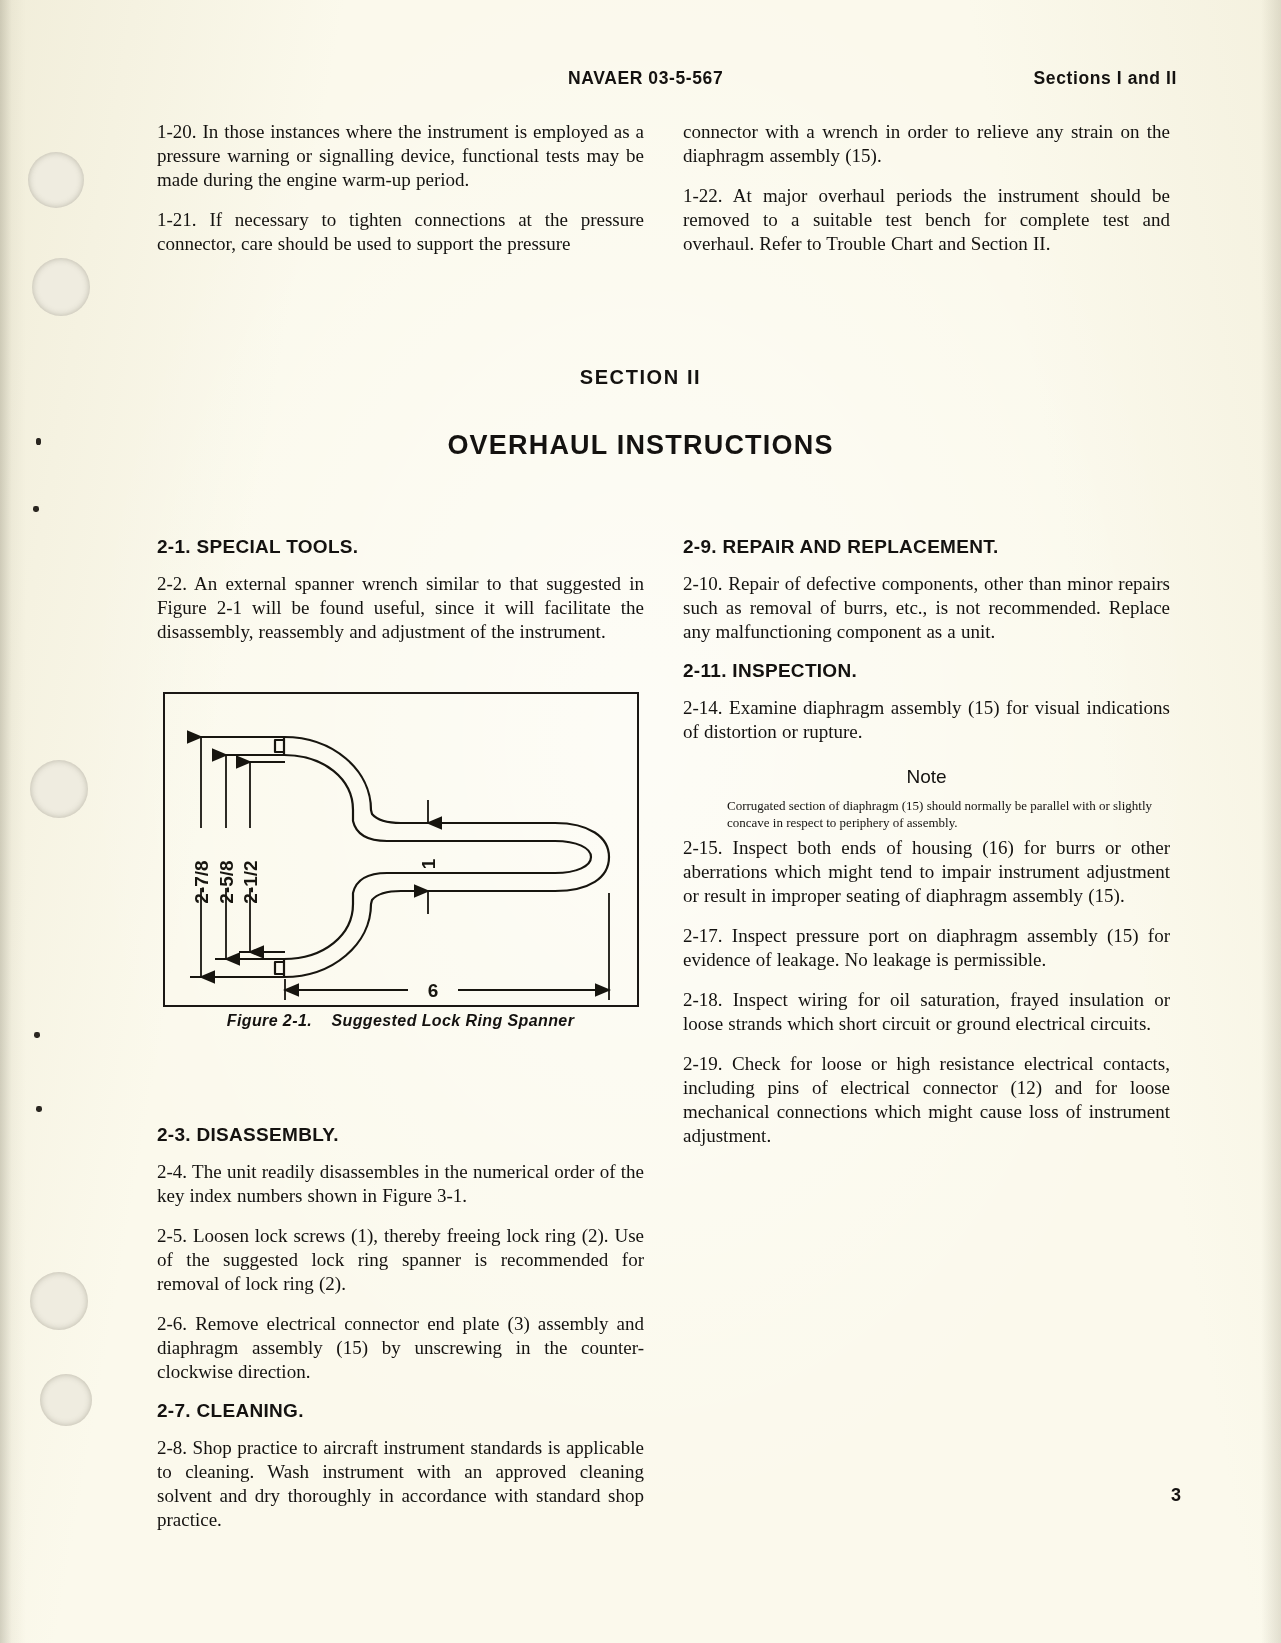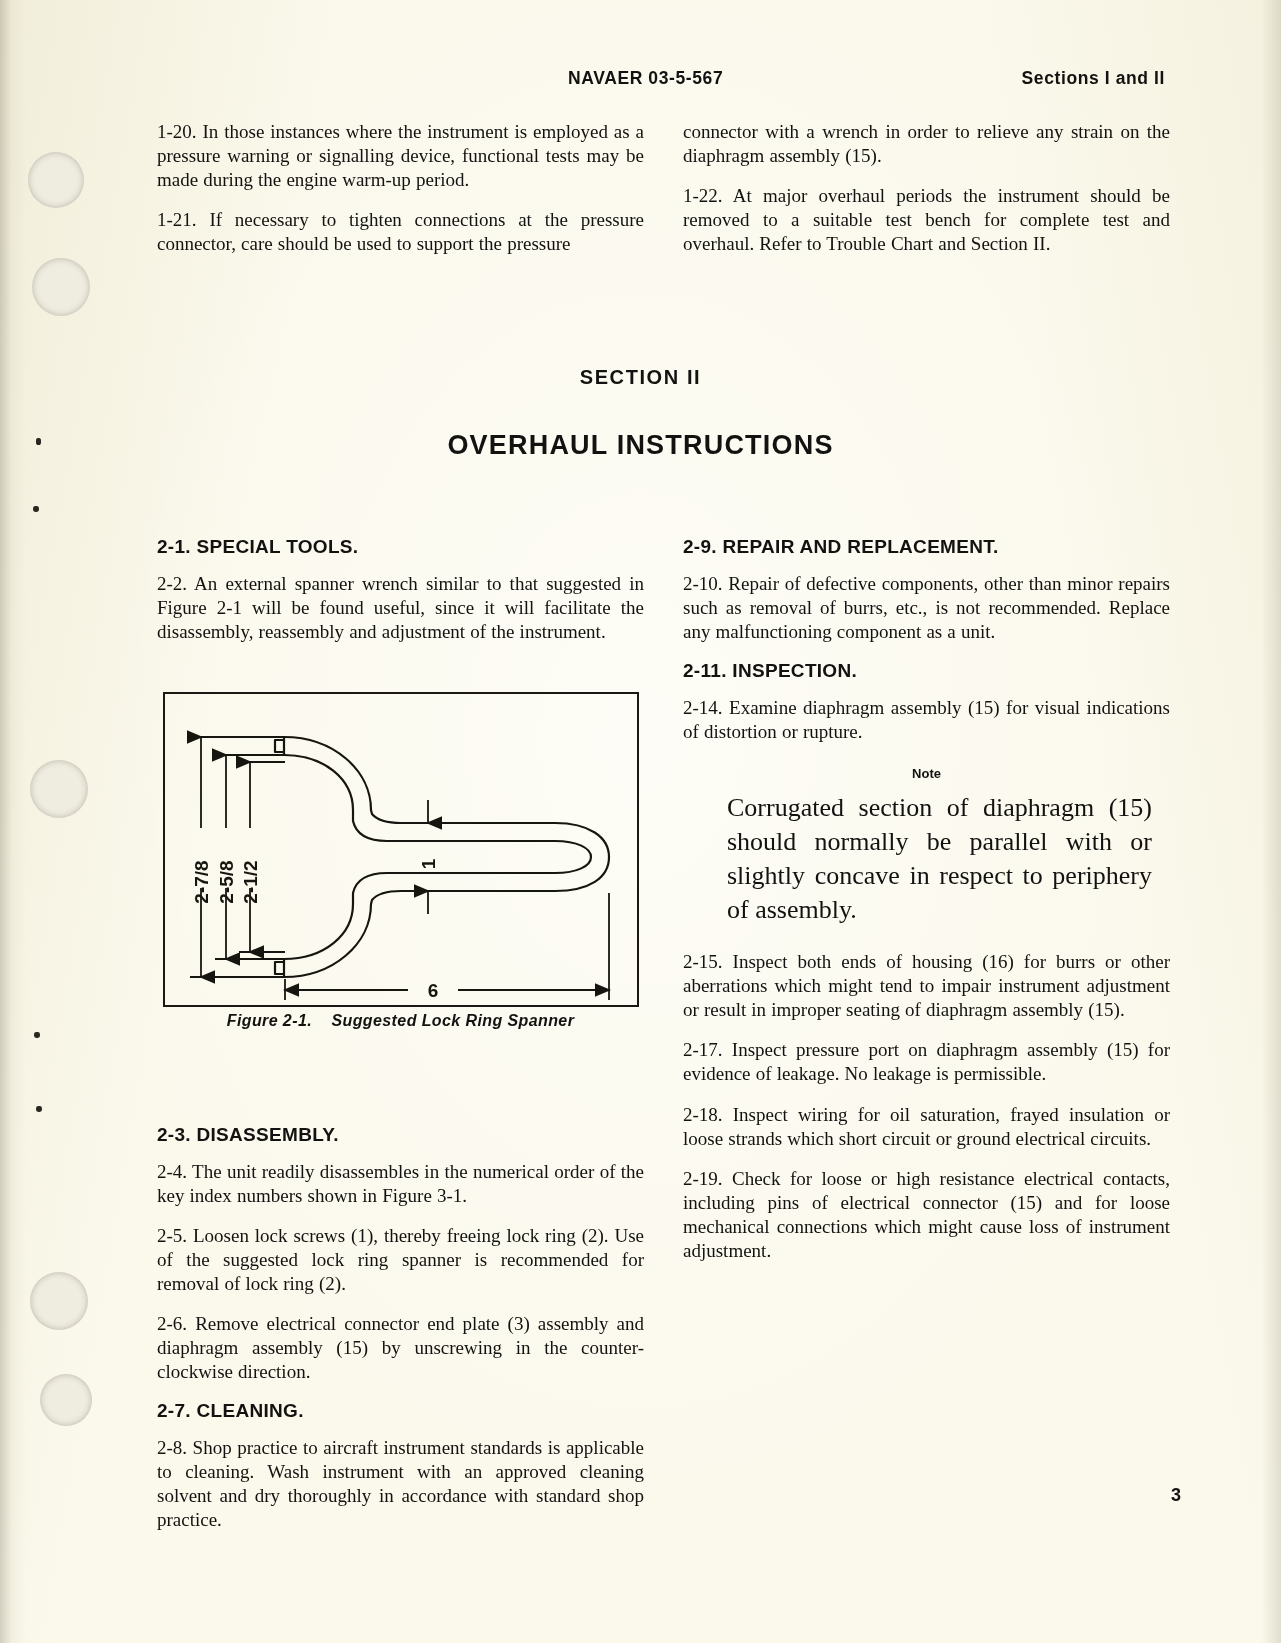--- a/index.html
+++ b/index.html
@@ -50,21 +50,21 @@
     position: absolute;
     background: #2a2620;
     border-radius: 40%;
   }
 
   
   .running-head {
     position: absolute;
     top: 68px;
     left: 0;
-    right: 16px;
+    right: 4px;
     height: 26px;
   }
   .doc-number {
     position: absolute;
     left: 568px;
     top: 0;
     font-family: "Liberation Sans", "DejaVu Sans", sans-serif;
     font-weight: bold;
     font-size: 17.5px;
     letter-spacing: 0.6px;
@@ -148,30 +148,30 @@
     font-family: "Liberation Sans", "DejaVu Sans", sans-serif;
     font-style: italic;
     font-weight: bold;
     font-size: 16px;
     letter-spacing: 0.4px;
   }
 
   
   .note-title {
     font-family: "Liberation Sans", "DejaVu Sans", sans-serif;
-    font-weight: bold;
-    font-size: 13px;
+    font-weight: normal;
+    font-size: 19px;
     text-align: center;
     margin: 22px 0 10px 0;
   }
   .note-body {
-    margin: 0 0 24px 0;
+    margin: 0 0 4px 0;
     padding-left: 44px;
     padding-right: 18px;
-    font-size: 26px;
+    font-size: 13px;
     line-height: 1.30;
     text-align: justify;
   }
 
   
   .folio {
     position: absolute;
     right: 100px;
     top: 1485px;
     font-family: "Liberation Sans", "DejaVu Sans", sans-serif;
@@ -393,18 +393,18 @@
     <p class="para">2-10. Repair of defective components, other than minor repairs such as removal of burrs, etc., is not recommended. Replace any malfunctioning component as a unit.</p>
     <h3 class="subhead tight-top">2-11. INSPECTION.</h3>
     <p class="para">2-14. Examine diaphragm assembly (15) for visual indications of distortion or rupture.</p>
 
     <div class="note-title">Note</div>
     <p class="note-body">Corrugated section of diaphragm (15) should normally be parallel with or slightly concave in respect to periphery of assembly.</p>
 
     <p class="para">2-15. Inspect both ends of housing (16) for burrs or other aberrations which might tend to impair instrument adjustment or result in improper seating of diaphragm assembly (15).</p>
     <p class="para">2-17. Inspect pressure port on diaphragm assembly (15) for evidence of leakage. No leakage is permissible.</p>
     <p class="para">2-18. Inspect wiring for oil saturation, frayed insulation or loose strands which short circuit or ground electrical circuits.</p>
-    <p class="para">2-19. Check for loose or high resistance electrical contacts, including pins of electrical connector (15) and for loose mechanical connections which might cause loss of instrument adjustment.</p>
+    <p class="para">2-19. Check for loose or high resistance electrical contacts, including pins of electrical connector (12) and for loose mechanical connections which might cause loss of instrument adjustment.</p>
   </div>
 
   <div class="folio">3</div>
 
 </div>
 
 </body></html>

